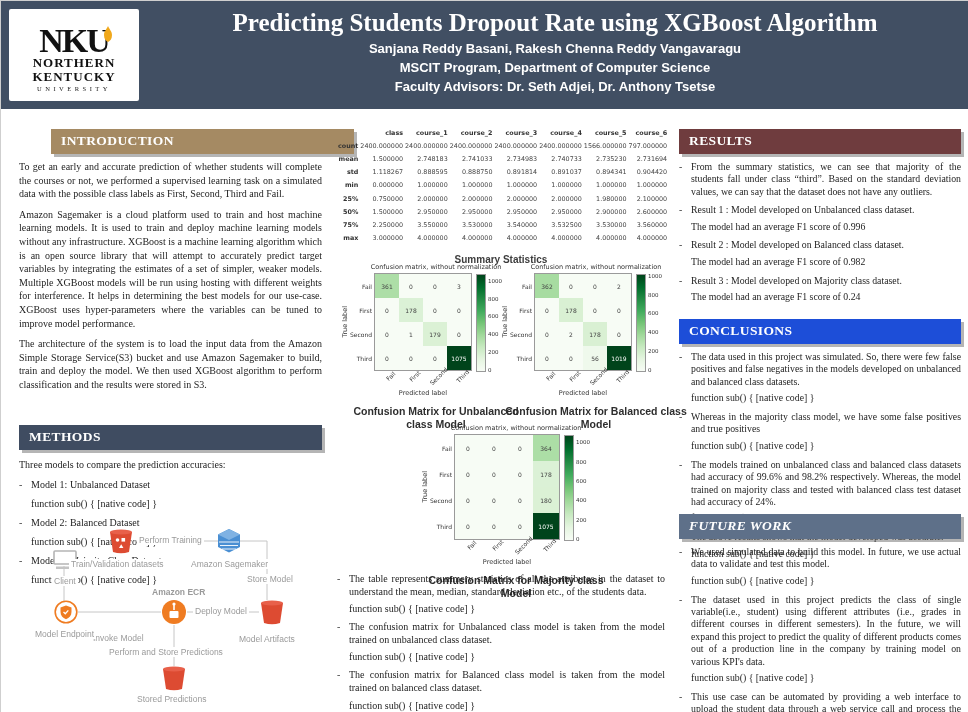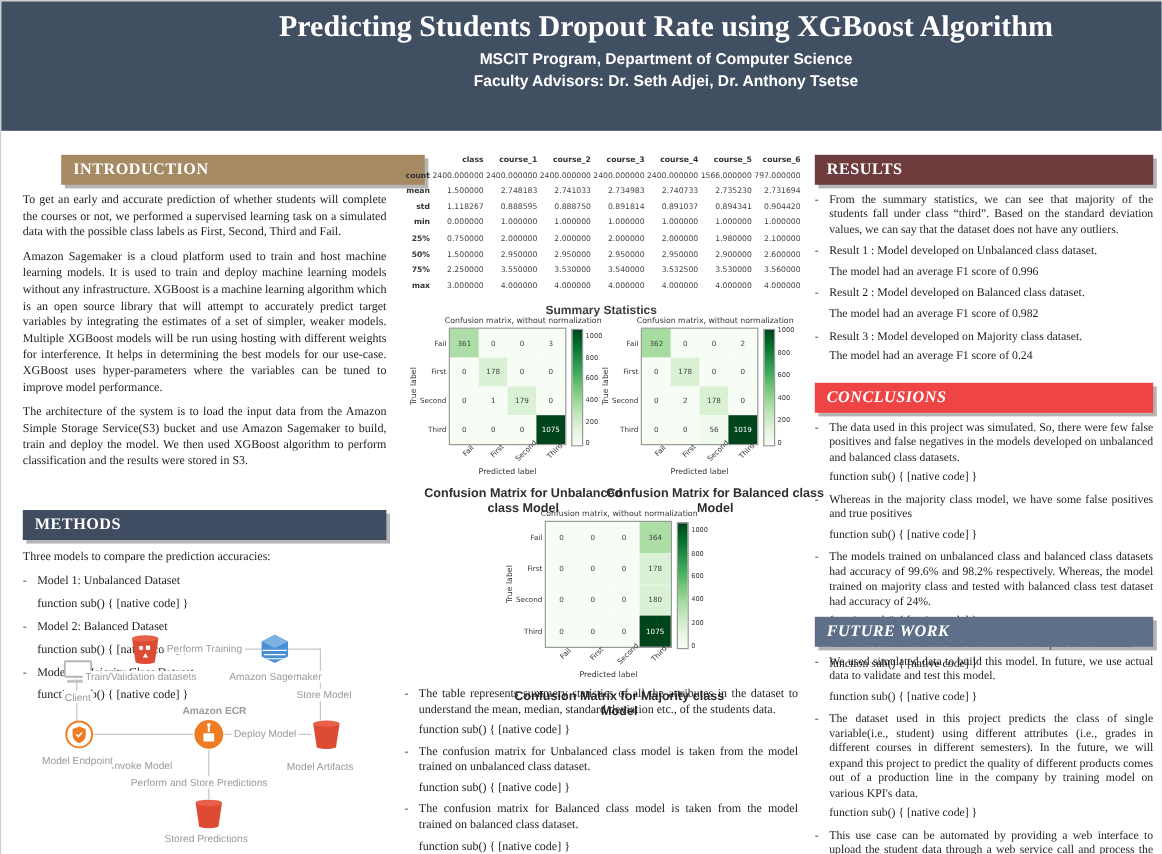--- a/index.html
+++ b/index.html
@@ -18,21 +18,21 @@
   .title-wrap{position:absolute;left:150px;right:10px;top:8px;text-align:center;color:#ffffff;}
   .poster-title{margin:0;font-size:25px;font-weight:bold;font-family:"Liberation Serif",serif;}
   .author-line{margin:4px 0 0 0;font-size:13px;font-weight:bold;font-family:"Liberation Sans",sans-serif;}
   
   .bar{box-sizing:border-box;width:100%;padding:4px 10px 5px 10px;color:#ffffff;
        font-family:"Liberation Serif",serif;font-weight:bold;font-size:13.5px;letter-spacing:.4px;
        box-shadow:3px 3px 0 rgba(90,90,90,.45);}
   .bar-intro{background:#a58a63;}
   .bar-methods{background:#3f4c61;}
   .bar-results{background:#6f3c3e;}
-  .bar-conclusions{background:#ef4444;font-style:italic;}
+  .bar-conclusions{background:#1d4ed8;}
   .bar-future{background:#5e7089;}
   
   .col-left{position:absolute;left:18px;top:128px;width:303px;}
   .col-mid{position:absolute;left:335px;top:120px;width:330px;}
   .col-right{position:absolute;left:678px;top:128px;width:282px;}
   .abs{position:absolute;}
   
   .para{font-size:10px;line-height:1.36;text-align:justify;margin:0 0 7px 0;color:#1d1d1d;}
   .lead{font-size:10px;margin:0 0 8px 0;color:#1d1d1d;}
   .li{display:flex;margin-bottom:6px;font-size:10px;line-height:1.3;color:#1d1d1d;}
@@ -73,22 +73,36 @@
   .diagram{position:absolute;width:312px;height:184px;}
   .dg-label{position:absolute;font-family:"Liberation Sans",sans-serif;font-size:8.5px;color:#9a9a9a;
             background:#ffffff;padding:0 2px;white-space:nowrap;}
 </style>
 </head>
 <body>
 
 <div class="poster">
 
   <header class="banner">
+    <div class="logo">
+      <div class="logo-acronym">
+        <span>NKU</span>
+        <span class="logo-flame">
+          <svg width="10" height="16" viewBox="0 0 10 16">
+              <path d="M5 0 C6 3 9 5 9 9 C9 13 7 15 5 16 C3 15 1 13 1 9 C1 5 4 3 5 0 Z" fill="#f0a81c"></path>
+            </svg>
+        </span>
+      </div>
+      <div class="logo-line">NORTHERN</div>
+      <div class="logo-line">KENTUCKY</div>
+      <div class="logo-univ">UNIVERSITY</div>
+    </div>
     <div class="title-wrap">
       <h1 class="poster-title">Predicting Students Dropout Rate using XGBoost Algorithm</h1>
+      <p class="author-line">Sanjana Reddy Basani, Rakesh Chenna Reddy Vangavaragu</p>
       <p class="author-line">MSCIT Program, Department of Computer Science</p>
       <p class="author-line">Faculty Advisors: Dr. Seth Adjei, Dr. Anthony Tsetse</p>
     </div>
   </header>
 
   <section class="col-left">
     <div class="bar bar-intro abs" style="left:0;top:0;margin-left:32px;">INTRODUCTION</div>
     <div class="abs" style="left:0;top:31px;width:303px;">
       <p class="para">To get an early and accurate prediction of whether students will complete the courses or not, we performed a supervised learning task on a simulated data with the possible class labels as First, Second, Third and Fail.</p>
       <p class="para">Amazon Sagemaker is a cloud platform used to train and host machine learning models. It is used to train and deploy machine learning models without any infrastructure. XGBoost is a machine learning algorithm which is an open source library that will attempt to accurately predict target variables by integrating the estimates of a set of simpler, weaker models. Multiple XGBoost models will be run using hosting with different weights for interference. It helps in determining the best models for our use-case. XGBoost uses hyper-parameters where the variables can be tuned to improve model performance.</p>

